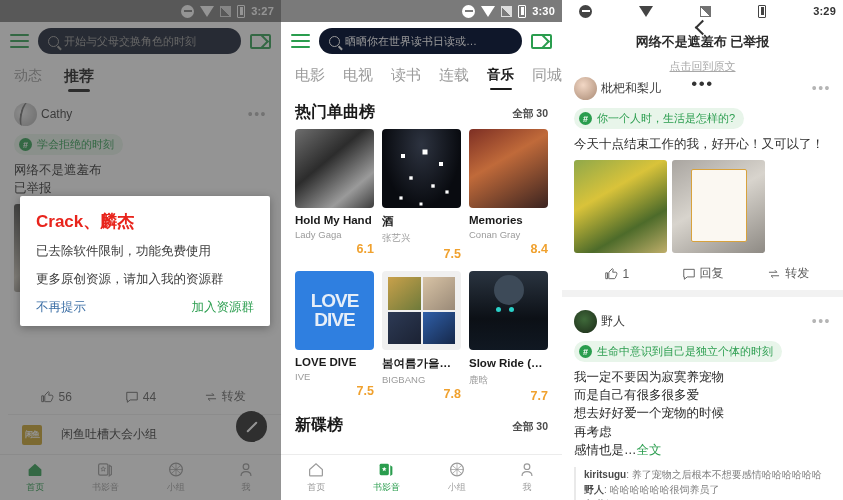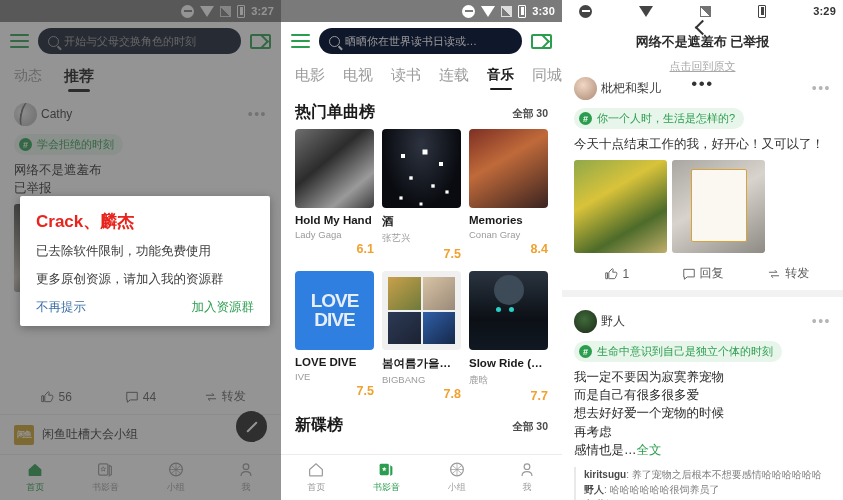--- a/index.html
+++ b/index.html
@@ -76,22 +76,22 @@
   .photogrid { display:flex; gap:5px; margin-top:7px; }
   .ph-img { width:88px; height:88px; border-radius:3px; background:#d9d9d9; }
   .ph-img.i1 { background:linear-gradient(150deg,#4a4a48 0%,#cfc9bd 55%,#3a3a3a 100%); }
   .ph-img.i2 { background:linear-gradient(160deg,#e7e5e1,#cfcdc7); }
   .ph-img.i3 { background:linear-gradient(160deg,#e2e0da,#c9c6c0); }
   .actionbar { display:flex; align-items:center; margin-top:10px; }
   .act { flex:1; display:flex; align-items:center; justify-content:center; gap:4px; font-size:12px; color:#5c5c5c; }
   .ico-like, .ico-cmt, .ico-fwd { width:14px; height:14px; flex:none; }
 
   
-  .groupstrip { position:absolute; left:0; right:0; bottom:46px; height:40px; background:#fff;
-                display:flex; align-items:center; gap:8px; padding:0 14px; border-top:1px solid #eee; }
+  .groupstrip { position:absolute; left:8px; right:0; bottom:46px; height:40px; background:#fff;
+                display:flex; align-items:center; gap:19px; padding:0 14px; border-top:1px solid #eee; }
   .grouplogo { width:20px; height:20px; background:#c9a227; color:#fff; font-size:8px; font-weight:bold;
                display:flex; align-items:center; justify-content:center; border-radius:2px; letter-spacing:-1px; }
   .groupname { font-size:12px; color:#333; }
   .fab { position:absolute; right:14px; bottom:58px; width:31px; height:31px; border-radius:50%;
          background:#1f1f1f; display:flex; align-items:center; justify-content:center; }
   .fab .pen { width:2px; height:14px; background:#fff; transform:rotate(45deg); border-radius:1px; }
 
   
   .bottomnav { position:absolute; left:0; right:0; bottom:0; height:46px; background:#fff;
                border-top:1px solid #ececec; display:flex; align-items:center; }

